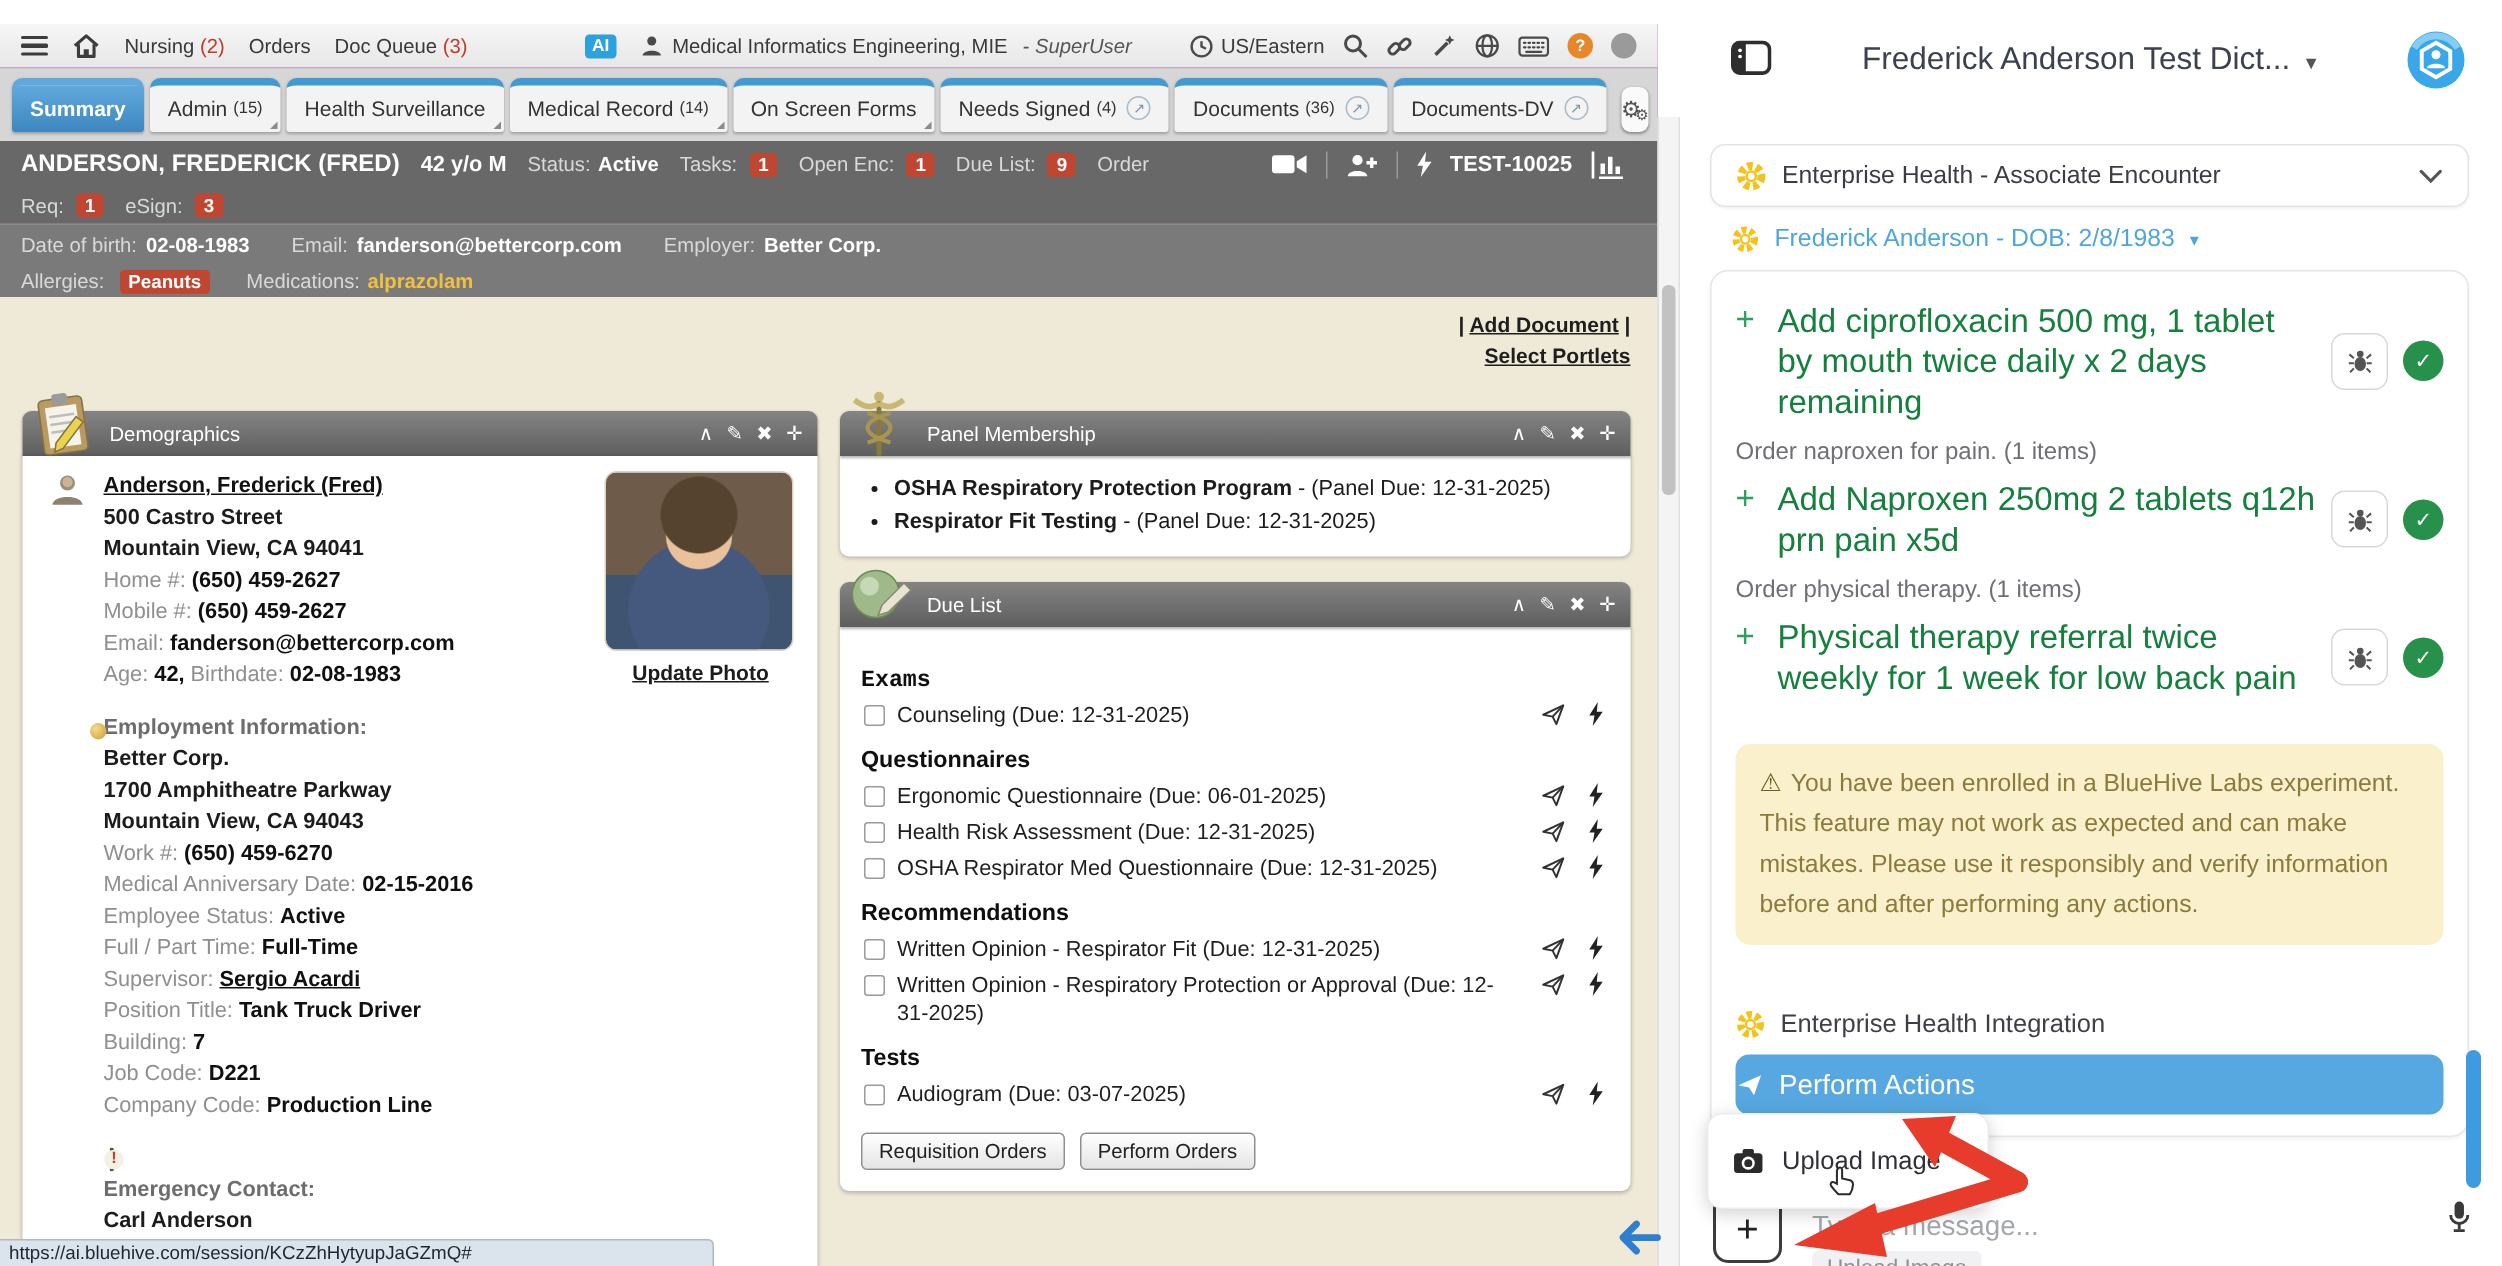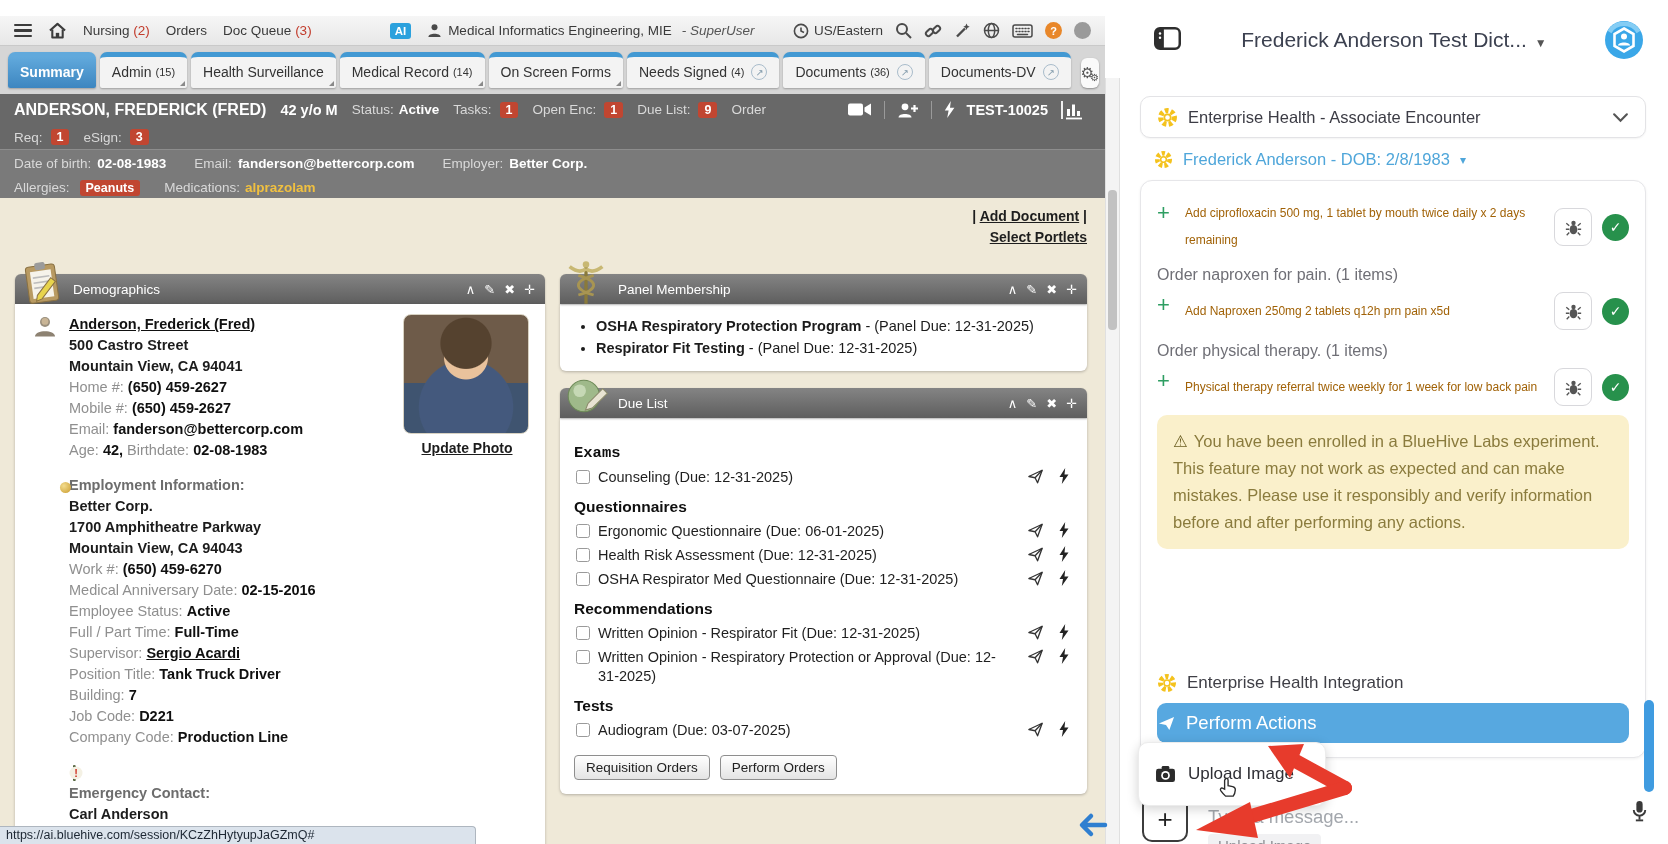--- a/index.html
+++ b/index.html
@@ -158,28 +158,28 @@
     font-size:16.5px; color:#4fa6da; cursor:pointer; }
   .pt-line .caret { font-size:12px; }
 
   .card2 { position:absolute; left:20px; top:180px; width:506px; height:578px;
     border:1px solid #e6e6e9; border-radius:12px; background:#fff;
     box-shadow:0 1px 3px rgba(0,0,0,.06); padding:12px 16px 14px; display:flex;
     flex-direction:column; overflow:hidden; }
   .ai-row { display:flex; gap:10px; margin:7px 0; align-items:center; }
   .plus { color:#2e9e62; font-size:22px; line-height:26px; width:18px; flex:0 0 auto;
     align-self:flex-start; }
-  .atext { flex:1; font-size:12px; line-height:27px; color:#a16207; }
+  .atext { flex:1; font-size:22px; line-height:27px; color:#15803d; }
   .bugbtn { width:38px; height:38px; border:1px solid #d8d8dc; border-radius:9px; background:#fff;
     display:flex; align-items:center; justify-content:center; cursor:pointer; flex:0 0 auto; }
   .okbadge { width:27px; height:27px; border-radius:50%; background:#27914c; color:#fff;
     display:flex; align-items:center; justify-content:center; font-size:14px; flex:0 0 auto; }
   .ai-note { font-size:16px; color:#6f6f76; margin:5px 0 1px; }
   .warnbox { background:#faf0cb; border-radius:10px; padding:13px 16px; font-size:16.5px;
-    line-height:27px; color:#8a7b3d; margin-top:2px; }
+    line-height:27px; color:#8a7b3d; margin-top:24px; }
   .warnbox .wicon { color:#6d6024; margin-right:6px; }
   .integr { display:flex; gap:10px; align-items:center; margin-top:auto; font-size:17px;
     color:#3f3f46; padding-top:12px; }
   .perform { margin-top:10px; height:40px; background:#57a8e0; border-radius:9px; color:#fff;
     font-size:18.5px; display:flex; align-items:center; justify-content:flex-start; gap:10px;
     cursor:pointer; border:none; width:100%; }
 
   .bluethumb { position:absolute; left:524px; top:700px; width:10px; height:92px;
     background:#3f9be0; border-radius:6px; cursor:pointer; }
 

